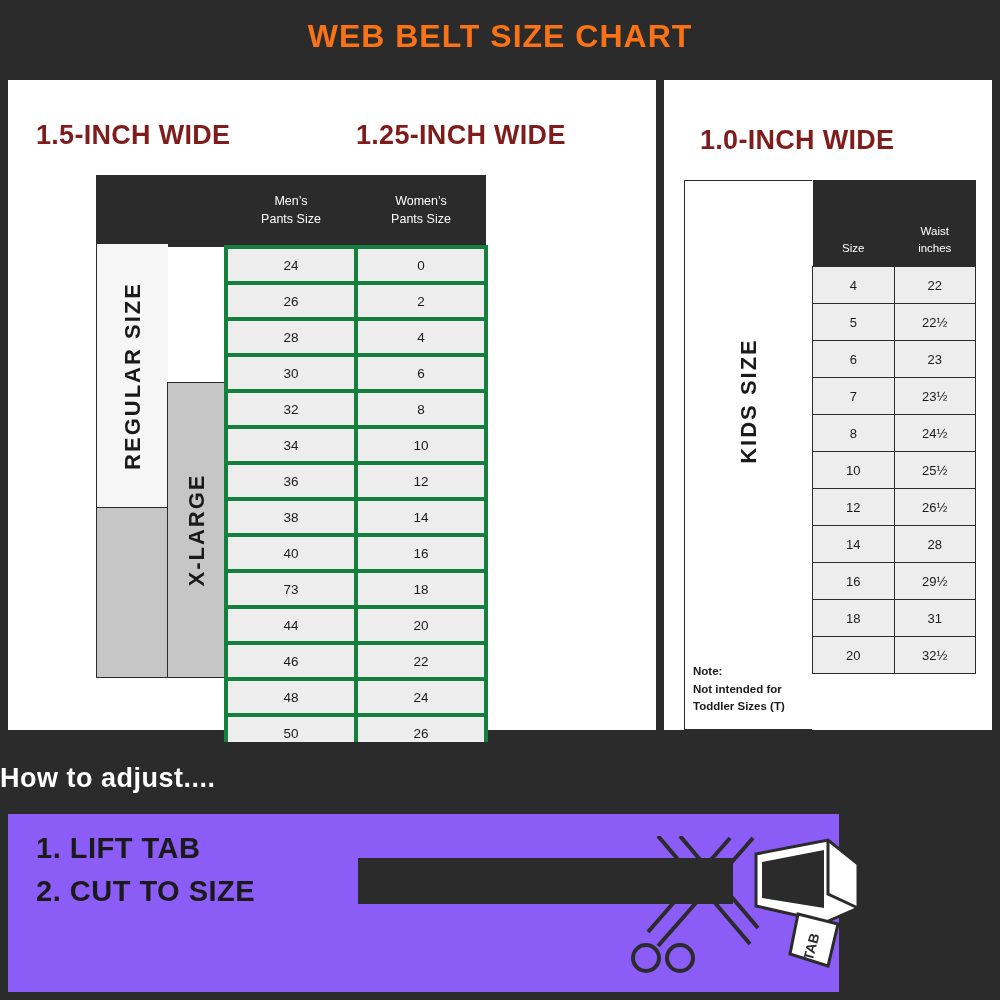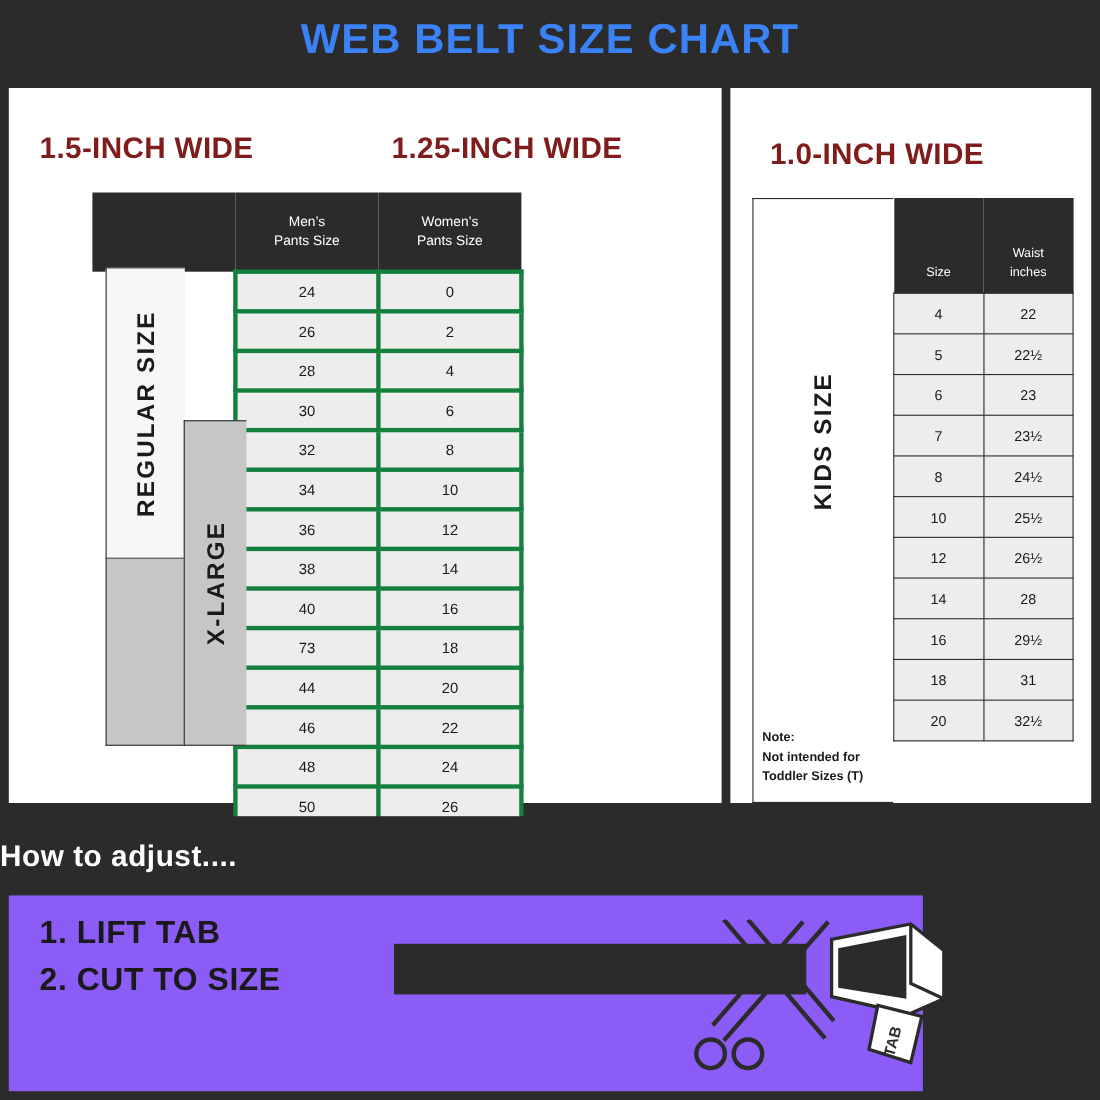--- a/index.html
+++ b/index.html
@@ -25,22 +25,22 @@
     position: absolute;
     left: 0; top: 0;
     width: 1000px;
     height: 72px;
     background: #2b2b2b;
     display: flex;
     align-items: center;
     justify-content: center;
   }
   .header-title {
-    color: #3b82f6;
-    font-size: 38px;
+    color: #f97316;
+    font-size: 32px;
     font-weight: bold;
     letter-spacing: 1px;
   }
   
   .panel-left {
     position: absolute;
     left: 8px;
     top: 80px;
     width: 648px;
     height: 650px;
@@ -87,21 +87,21 @@
     letter-spacing: 0.3px;
     white-space: nowrap;
   }
   #head-15 { left: 28px; top: 40px; }
   #head-125 { left: 348px; top: 40px; }
   #head-10 { left: 36px; top: 45px; }
 
   
   .adult-table {
     position: absolute;
-    left: 76px;
+    left: 88px;
     top: 95px;
     width: 392px;
     border-collapse: collapse;
     table-layout: fixed;
   }
   .adult-table th {
     background: #2b2b2b;
     color: #ffffff;
     font-size: 12.5px;
     font-weight: normal;

